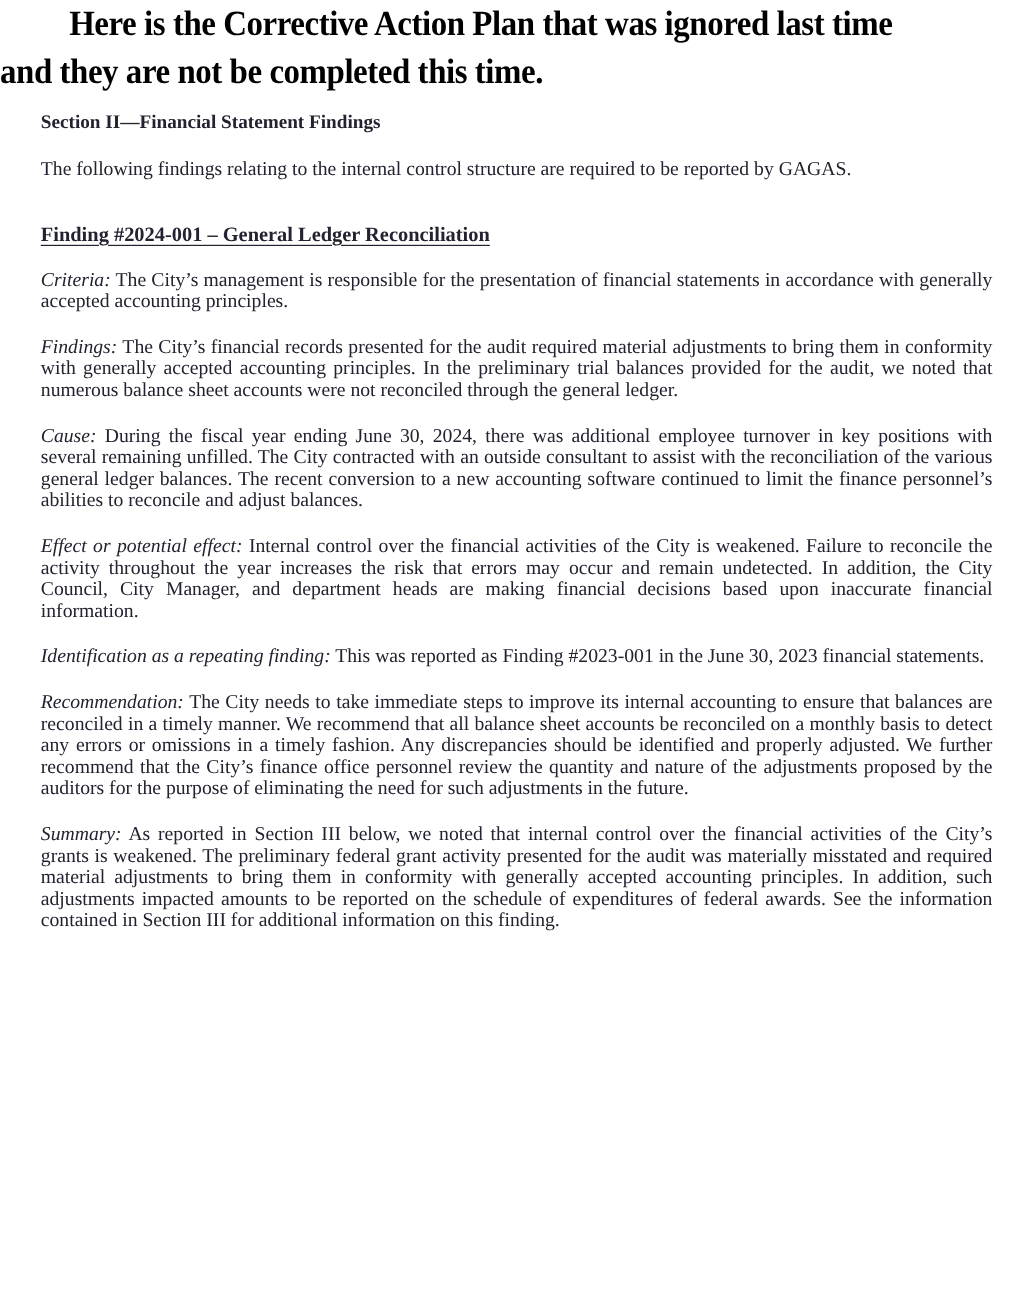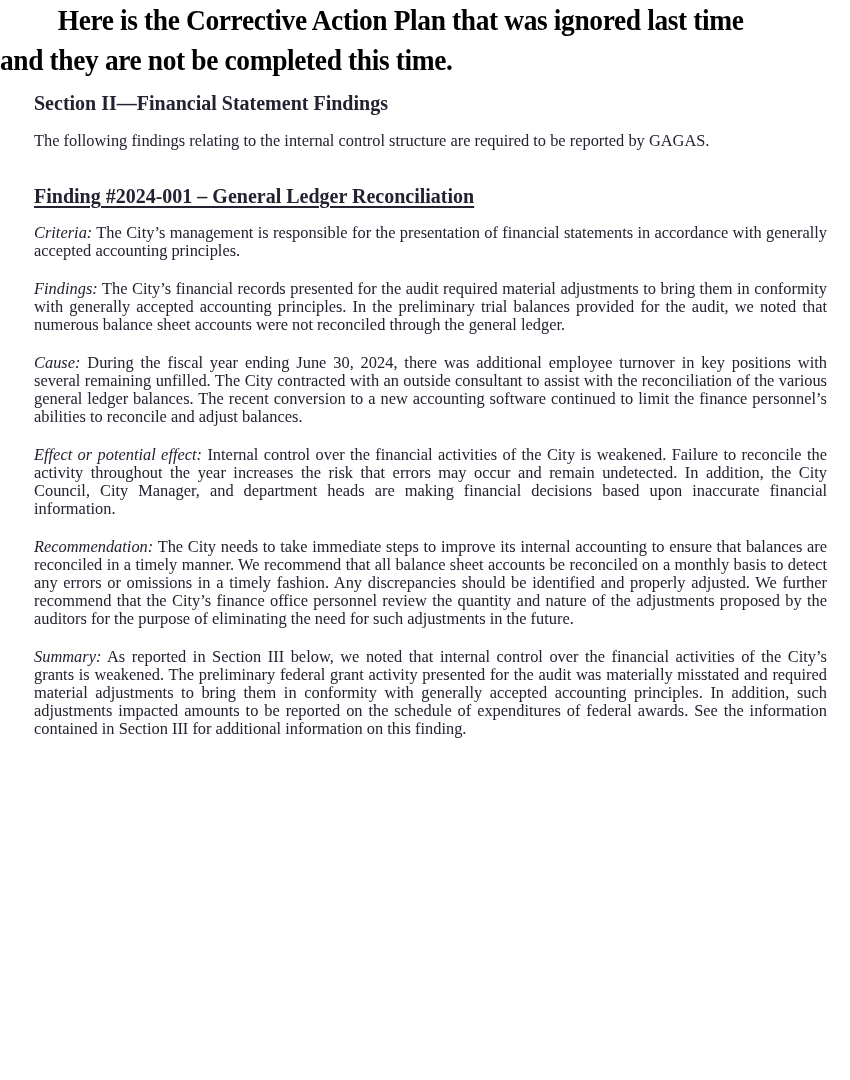--- a/index.html
+++ b/index.html
@@ -34,29 +34,29 @@
     left: 34px;
     top: 94px;
     width: 793px;
     font-size: 16.4px;
     line-height: 18px;
     color: #222230;
   }
   .section-title {
     font-weight: bold;
     margin: 0 0 20px 0;
-    font-size: 20px;
+    font-size: 16px;
   }
   .intro { margin: 0 0 37px 0; }
   .finding-title {
     font-weight: bold;
     text-decoration: underline;
     text-underline-offset: 3px;
     margin: 0 0 19px 0;
-    font-size: 20px;
+    font-size: 17px;
   }
   .para {
     margin: 0 0 20px 0;
     text-align: justify;
   }
   .para .label {
     font-style: italic;
   }
   .gap-after-views { margin-bottom: 38px; }
 </style>
@@ -76,20 +76,21 @@
     <div class="finding-title">Finding #2024-001 – General Ledger Reconciliation</div>
 
     <p class="para"><span class="label">Criteria:</span><span> The City’s management is responsible for the presentation of financial statements in accordance with generally accepted accounting principles.</span></p>
 
     <p class="para"><span class="label">Findings:</span><span> The City’s financial records presented for the audit required material adjustments to bring them in conformity with generally accepted accounting principles. In the preliminary trial balances provided for the audit, we noted that numerous balance sheet accounts were not reconciled through the general ledger.</span></p>
 
     <p class="para"><span class="label">Cause:</span><span> During the fiscal year ending June 30, 2024, there was additional employee turnover in key positions with several remaining unfilled. The City contracted with an outside consultant to assist with the reconciliation of the various general ledger balances. The recent conversion to a new accounting software continued to limit the finance personnel’s abilities to reconcile and adjust balances.</span></p>
 
     <p class="para"><span class="label">Effect or potential effect:</span><span> Internal control over the financial activities of the City is weakened. Failure to reconcile the activity throughout the year increases the risk that errors may occur and remain undetected. In addition, the City Council, City Manager, and department heads are making financial decisions based upon inaccurate financial information.</span></p>
 
+    <p class="para"><span class="label">Identification as a repeating finding:</span><span> This was reported as Finding #2023-001 in the June 30, 2023 financial statements.</span></p>
 
     <p class="para"><span class="label">Recommendation:</span><span> The City needs to take immediate steps to improve its internal accounting to ensure that balances are reconciled in a timely manner. We recommend that all balance sheet accounts be reconciled on a monthly basis to detect any errors or omissions in a timely fashion. Any discrepancies should be identified and properly adjusted. We further recommend that the City’s finance office personnel review the quantity and nature of the adjustments proposed by the auditors for the purpose of eliminating the need for such adjustments in the future.</span></p>
 
   </div>
 
   <div>
 
     <p class="para"><span class="label">Summary:</span><span> As reported in Section III below, we noted that internal control over the financial activities of the City’s grants is weakened. The preliminary federal grant activity presented for the audit was materially misstated and required material adjustments to bring them in conformity with generally accepted accounting principles. In addition, such adjustments impacted amounts to be reported on the schedule of expenditures of federal awards. See the information contained in Section III for additional information on this finding.</span></p>
   </div>
 </div>

